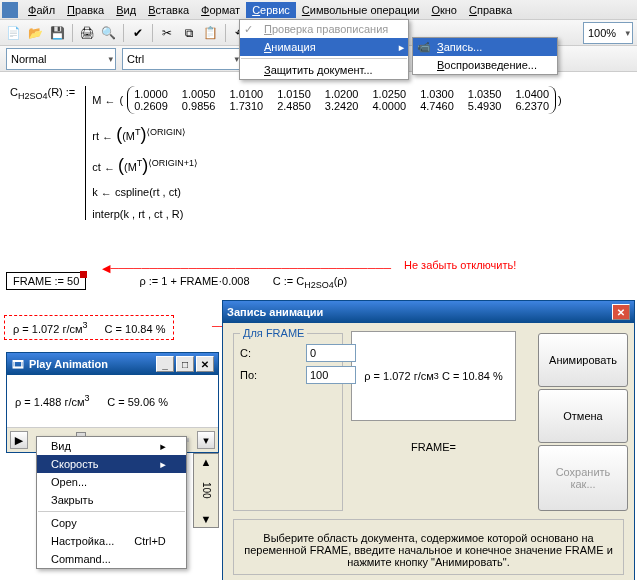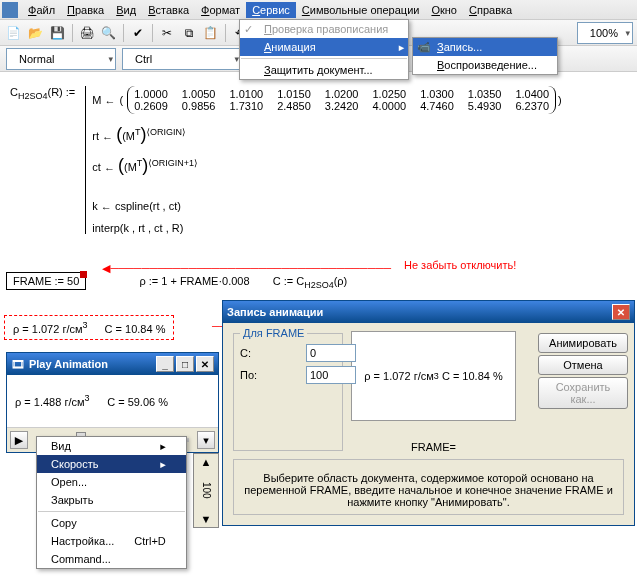--- a/index.html
+++ b/index.html
@@ -5,21 +5,21 @@
 *{margin:0;padding:0;box-sizing:border-box;font-family:Tahoma,Arial,sans-serif;font-size:11px}
 body{background:#fff;width:637px;height:580px;position:relative;overflow:hidden}
 .menubar{background:linear-gradient(#f0f0f0,#e4e4e4);height:20px;display:flex;align-items:center;padding:0 2px;border-bottom:1px solid #ccc}
 .app-icon{width:16px;height:16px;background:#4a7ebb;margin-right:4px}
 .menu-item{padding:2px 6px;cursor:default}
 .menu-item.active{background:#316ac5;color:#fff}
 .menu-item u{text-decoration:underline}
 .toolbar{background:linear-gradient(#f8f8f8,#e8e8e8);height:26px;display:flex;align-items:center;padding:2px 4px;gap:2px;border-bottom:1px solid #ccc}
 .tb-btn{width:20px;height:20px;border:1px solid transparent;display:flex;align-items:center;justify-content:center;font-size:12px}
 .tb-sep{width:1px;height:18px;background:#bbb;margin:0 2px}
-.tb-combo{border:1px solid #7b9ebd;background:#fff;padding:1px 14px 1px 12px;position:relative;height:22px;display:inline-flex;align-items:center;min-width:50px}
+.tb-combo{border:1px solid #7b9ebd;background:#fff;padding:1px 14px 1px 4px;position:relative;height:22px;display:inline-flex;align-items:center;min-width:50px}
 .tb-combo::after{content:'▾';position:absolute;right:2px;color:#555;font-size:9px}
 .fmt-bar{background:linear-gradient(#f8f8f8,#e8e8e8);height:26px;display:flex;align-items:center;padding:2px 6px;gap:6px;border-bottom:1px solid #ccc}
 .dropdown{position:absolute;background:#fff;border:1px solid #999;box-shadow:2px 2px 4px rgba(0,0,0,.3);z-index:100}
 .dd-item{padding:3px 20px 3px 24px;white-space:nowrap;position:relative}
 .dd-item.hl{background:#316ac5;color:#fff}
 .dd-item.disabled{color:#999}
 .dd-item .arrow{position:absolute;right:4px}
 .dd-item .ico{position:absolute;left:4px;width:14px;height:14px;font-size:11px}
 .dd-sep{height:1px;background:#ccc;margin:2px 1px}
 .worksheet{padding:10px 10px;font-family:Arial;font-size:13px}
@@ -38,21 +38,21 @@
 .win-title{background:linear-gradient(#3e83e0,#0a4a8c);color:#fff;padding:3px 4px;display:flex;align-items:center;font-weight:bold;font-size:12px}
 .win-title .spacer{flex:1}
 .win-btn{width:18px;height:16px;background:#e8e8e8;border:1px solid #fff;border-right-color:#888;border-bottom-color:#888;margin-left:2px;display:flex;align-items:center;justify-content:center;font-size:10px;color:#000}
 .win-btn.close{background:#d9513d;color:#fff}
 .dlg-body{padding:8px;font-size:11px}
 .group{border:1px solid #bbb;padding:6px;margin:2px;position:relative}
 .group-title{position:absolute;top:-7px;left:6px;background:#ece9d8;padding:0 3px;color:#1a5aaa}
 .field-row{display:flex;align-items:center;margin:4px 0;gap:6px}
 .field-row label{min-width:60px}
 .field-row input{border:1px solid #7b9ebd;padding:1px 3px;width:50px;height:18px}
-.btn{background:linear-gradient(#fff,#e4e4e4);border:1px solid #888;border-radius:3px;padding:3px 8px;min-width:90px;text-align:center;margin:2px 16px;display:block}
+.btn{background:linear-gradient(#fff,#e4e4e4);border:1px solid #888;border-radius:3px;padding:20px 8px;min-width:90px;text-align:center;margin:2px 16px;display:block}
 .btn.disabled{color:#999}
 .preview{border:1px solid #999;background:#fff;padding:6px;font-size:11px;text-align:center}
 .helptext{margin-top:6px;text-align:center;font-size:11px}
 .play-bar{background:#ece9d8;padding:3px;display:flex;align-items:center;gap:2px;border-top:1px solid #ccc}
 .play-btn{width:18px;height:18px;background:linear-gradient(#fff,#ddd);border:1px solid #999;display:flex;align-items:center;justify-content:center}
 .slider{flex:1;height:4px;background:#ccc;position:relative;margin:0 6px}
 .slider-thumb{position:absolute;width:10px;height:16px;background:#ddd;border:1px solid #888;top:-6px;left:40px}
 .ctx-menu{position:absolute;background:#fff;border:1px solid #888;box-shadow:2px 2px 4px rgba(0,0,0,.3);z-index:200;min-width:150px}
 .ctx-item{padding:3px 20px 3px 14px;white-space:nowrap}
 .ctx-item.hl{background:#1a3a7a;color:#fff}
@@ -157,21 +157,21 @@
         <span style="margin-left:2px">)</span>
       </div>
       <div style="margin-top:10px">
         <span>rt ←</span>
         <span style="font-size:18px">(</span><span>(M</span><span class="sup">T</span><span style="font-size:18px">)</span><span class="sup">⟨ORIGIN⟩</span>
       </div>
       <div style="margin-top:10px">
         <span>ct ←</span>
         <span style="font-size:18px">(</span><span>(M</span><span class="sup">T</span><span style="font-size:18px">)</span><span class="sup">⟨ORIGIN+1⟩</span>
       </div>
-      <div style="margin-top:24px">k ← cspline(rt , ct)</div>
+      <div style="margin-top:10px">k ← cspline(rt , ct)</div>
       <div style="margin-top:10px">interp(k , rt , ct , R)</div>
     </div>
   </div>
 </div>
 
 <div style="position:absolute;left:6px;top:272px">
   <span class="red-box"><span>FRAME := 50</span><span class="red-dot"></span></span>
   <span style="margin-left:50px">ρ := 1 + FRAME·0.008</span>
   <span style="margin-left:20px">
     <span>C := C</span><span class="sub">H2SO4</span><span>(ρ)</span>

